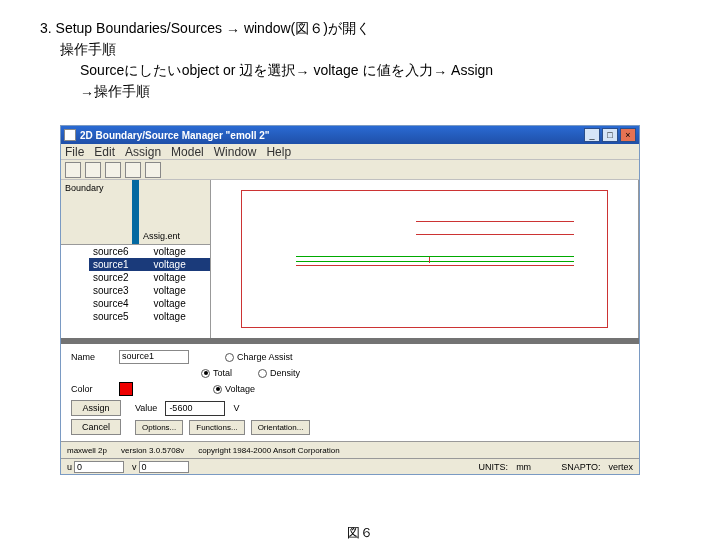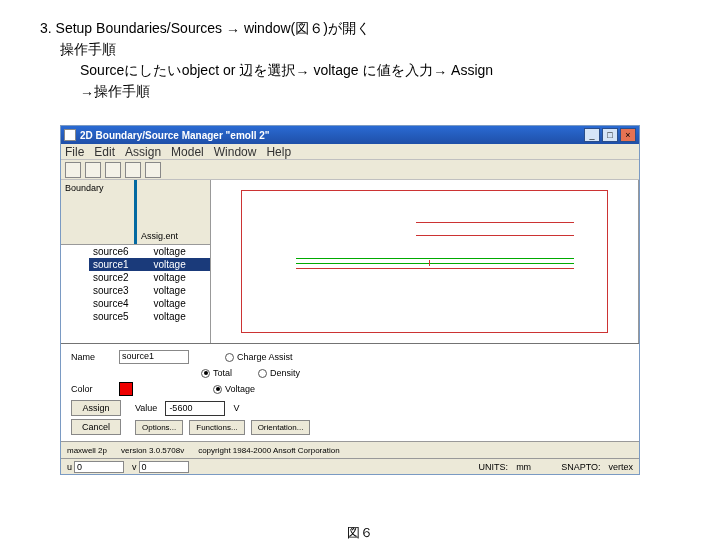--- a/index.html
+++ b/index.html
@@ -78,21 +78,21 @@
   }
 
   .left-panel {
     width:150px;
     border-right:1px solid #999;
     background:#fff;
     display:flex;
     flex-direction:column;
   }
   .lp-header{display:flex;border-bottom:1px solid #999;background:#ece9d8;}
-  .lp-header div{flex:1;padding:3px 4px;font-size:9px;border-right:3px solid #0369a1;filter:blur(0.3px);}
+  .lp-header div{flex:1;padding:3px 4px;font-size:9px;border-right:7px solid #0369a1;filter:blur(0.3px);}
   .lp-header div:last-child{border-right:none;margin-top:48px;}
   .lp-list{flex:1;overflow:auto;}
   .lp-row{display:flex;font-size:10px;margin-left:28px;}
   .lp-row div{flex:1;padding:1px 4px;white-space:nowrap;overflow:hidden;filter:blur(0.3px);}
   .lp-row.selected{background:#1a3a7a;color:#fff;}
 
   .canvas{
     flex:1;
     background:#fff;
     position:relative;
@@ -101,21 +101,21 @@
   .canvas .outer{position:absolute;left:30px;top:10px;right:30px;bottom:10px;border:1px solid #c33;}
   .canvas .red1{position:absolute;left:48%;right:15%;top:26%;height:1px;background:#c33;}
   .canvas .red2{position:absolute;left:48%;right:15%;top:34%;height:1px;background:#c33;}
   .canvas .grn1{position:absolute;left:20%;right:15%;top:48%;height:1px;background:#0a0;}
   .canvas .grn2{position:absolute;left:20%;right:15%;top:51%;height:1px;background:#0a0;}
   .canvas .red3{position:absolute;left:20%;right:15%;top:54%;height:1px;background:#c33;}
   .canvas .centerdot{position:absolute;left:51%;top:49%;width:1px;height:6px;background:#c33;}
 
   .bottom-panel{
     background:#fff;
-    border-top:1px solid #737373;
+    border-top:6px solid #737373;
     padding:6px 10px;
     font-size:9px;
   }
   .bp-row{display:flex;align-items:center;gap:8px;margin-bottom:4px;}
   .bp-label{width:40px;filter:blur(0.3px);}
   .bp-input{width:70px;height:14px;border:1px solid #888;background:#fff;padding:0 2px;filter:blur(0.3px);}
   .color-swatch{width:14px;height:14px;background:#e00;border:1px solid #000;}
   .radio{display:flex;align-items:center;gap:3px;filter:blur(0.3px);}
   .radio-dot{width:9px;height:9px;border:1px solid #555;border-radius:50%;display:flex;align-items:center;justify-content:center;}
   .radio-dot.on::after{content:"";width:4px;height:4px;background:#000;border-radius:50%;}

